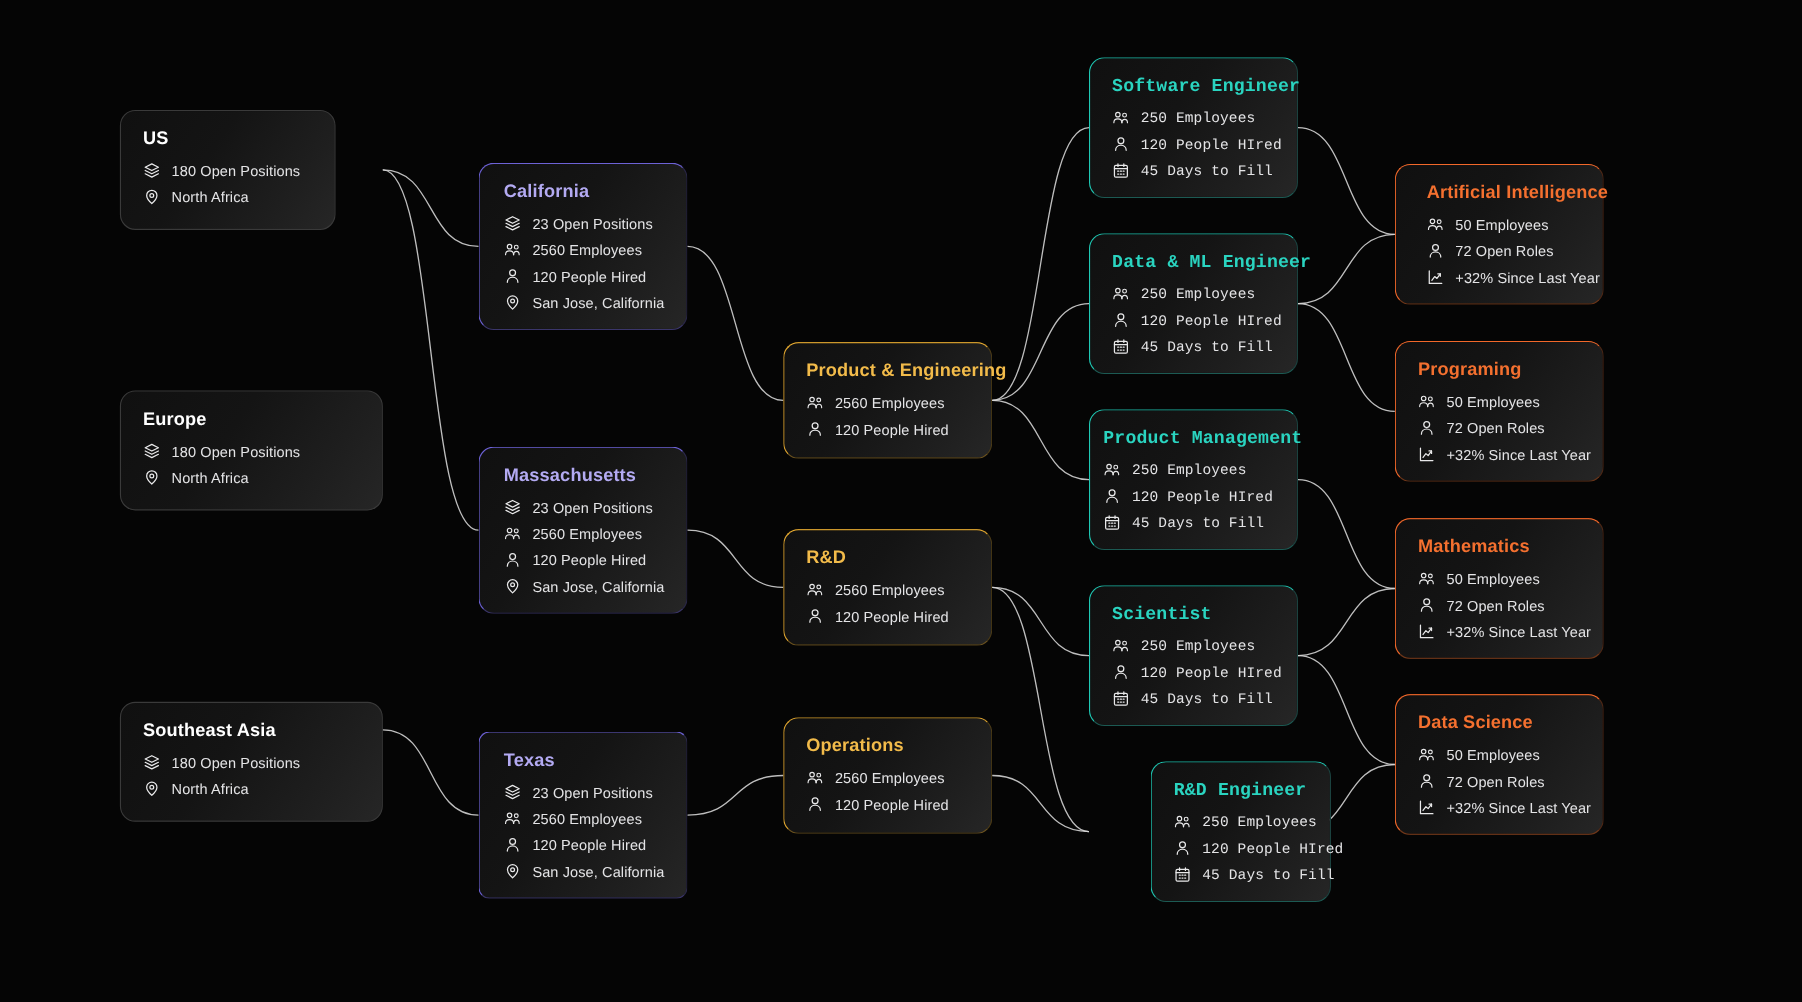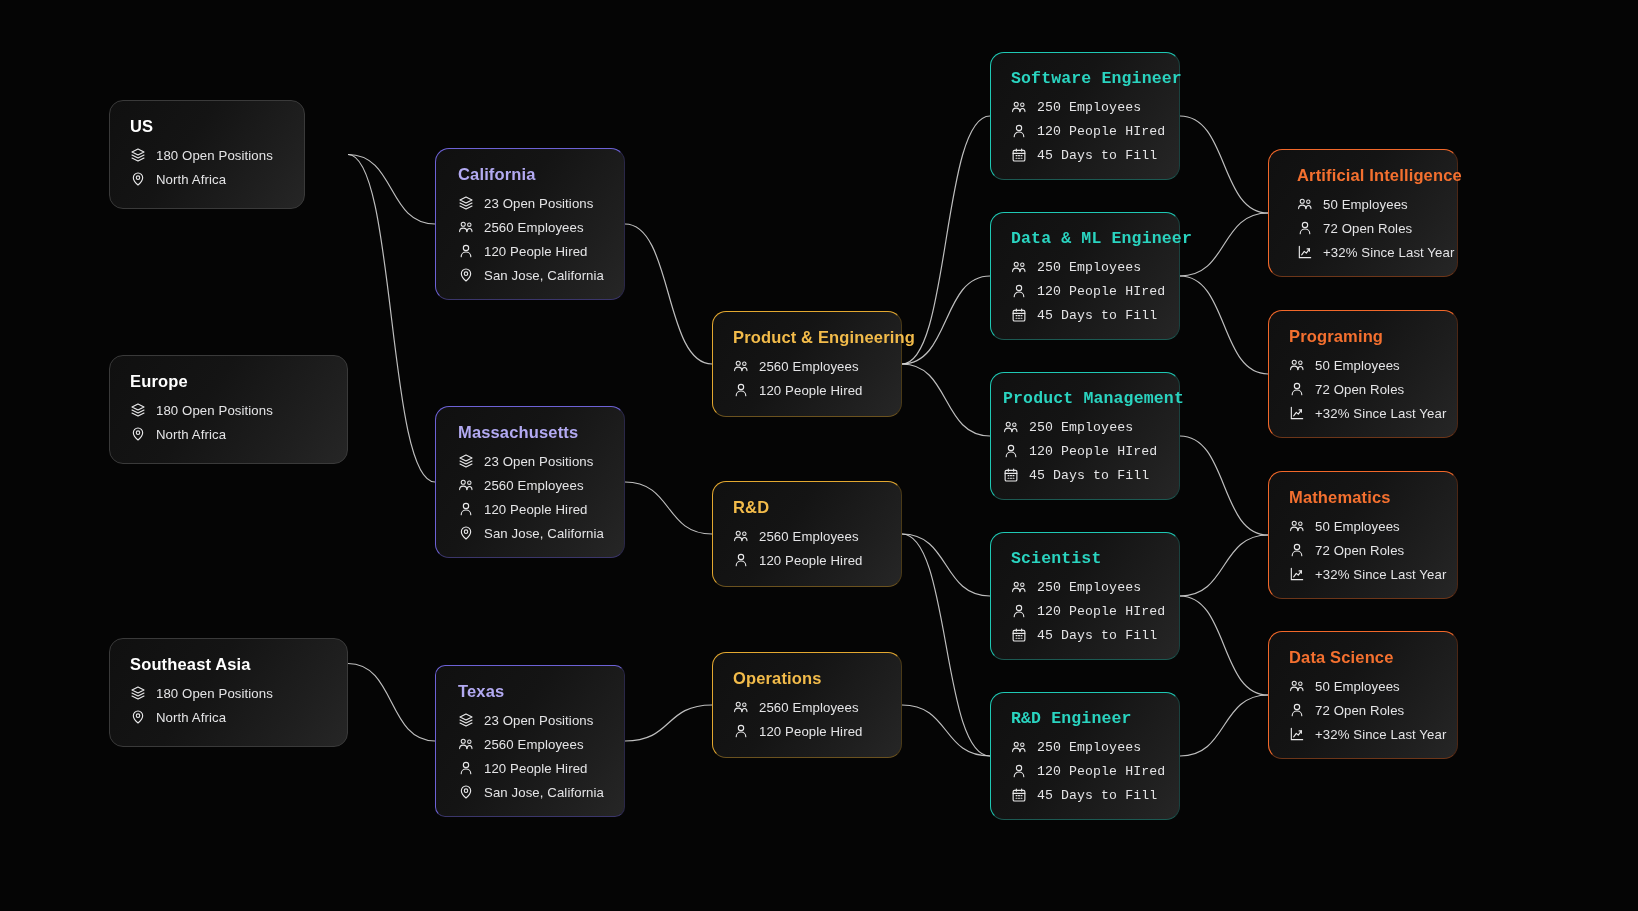--- a/index.html
+++ b/index.html
@@ -516,21 +516,21 @@
                 <rect x="3.2" y="5" width="17.6" height="16" rx="2"></rect>
                 <path d="M3.2 9.6h17.6"></path>
                 <path d="M8 3v3.4M16 3v3.4"></path>
                 <path d="M7.6 13h1.4M11.3 13h1.4M15 13h1.4M7.6 16.8h1.4M11.3 16.8h1.4M15 16.8h1.4"></path>
               </svg>
             </span>
             <span class="txt">45 Days to Fill</span>
           </div>
         </div>
       </div>
-      <div class="card v-teal" style="left: 990px; top: 692px; width: 190px; min-height: 128px;">
+      <div class="card v-teal" style="left: 1046px; top: 692px; width: 164px; min-height: 128px;">
         <div class="title">R&amp;D Engineer</div>
         <div class="rows">
           <div class="row">
             <span class="ic">
               <svg width="17" height="16" viewBox="0 0 26 24" fill="none" stroke="currentColor" stroke-width="1.7" stroke-linecap="round" stroke-linejoin="round">
                 <circle cx="8.5" cy="7.5" r="3.3"></circle>
                 <path d="M2.6 19.5c0-3.3 2.6-5.7 5.9-5.7s5.9 2.4 5.9 5.7"></path>
                 <circle cx="18.4" cy="8.2" r="2.8"></circle>
                 <path d="M14.6 19.5c0-2.9 1.9-5 4.1-5 2.2 0 4 2.1 4 5"></path>
               </svg>

